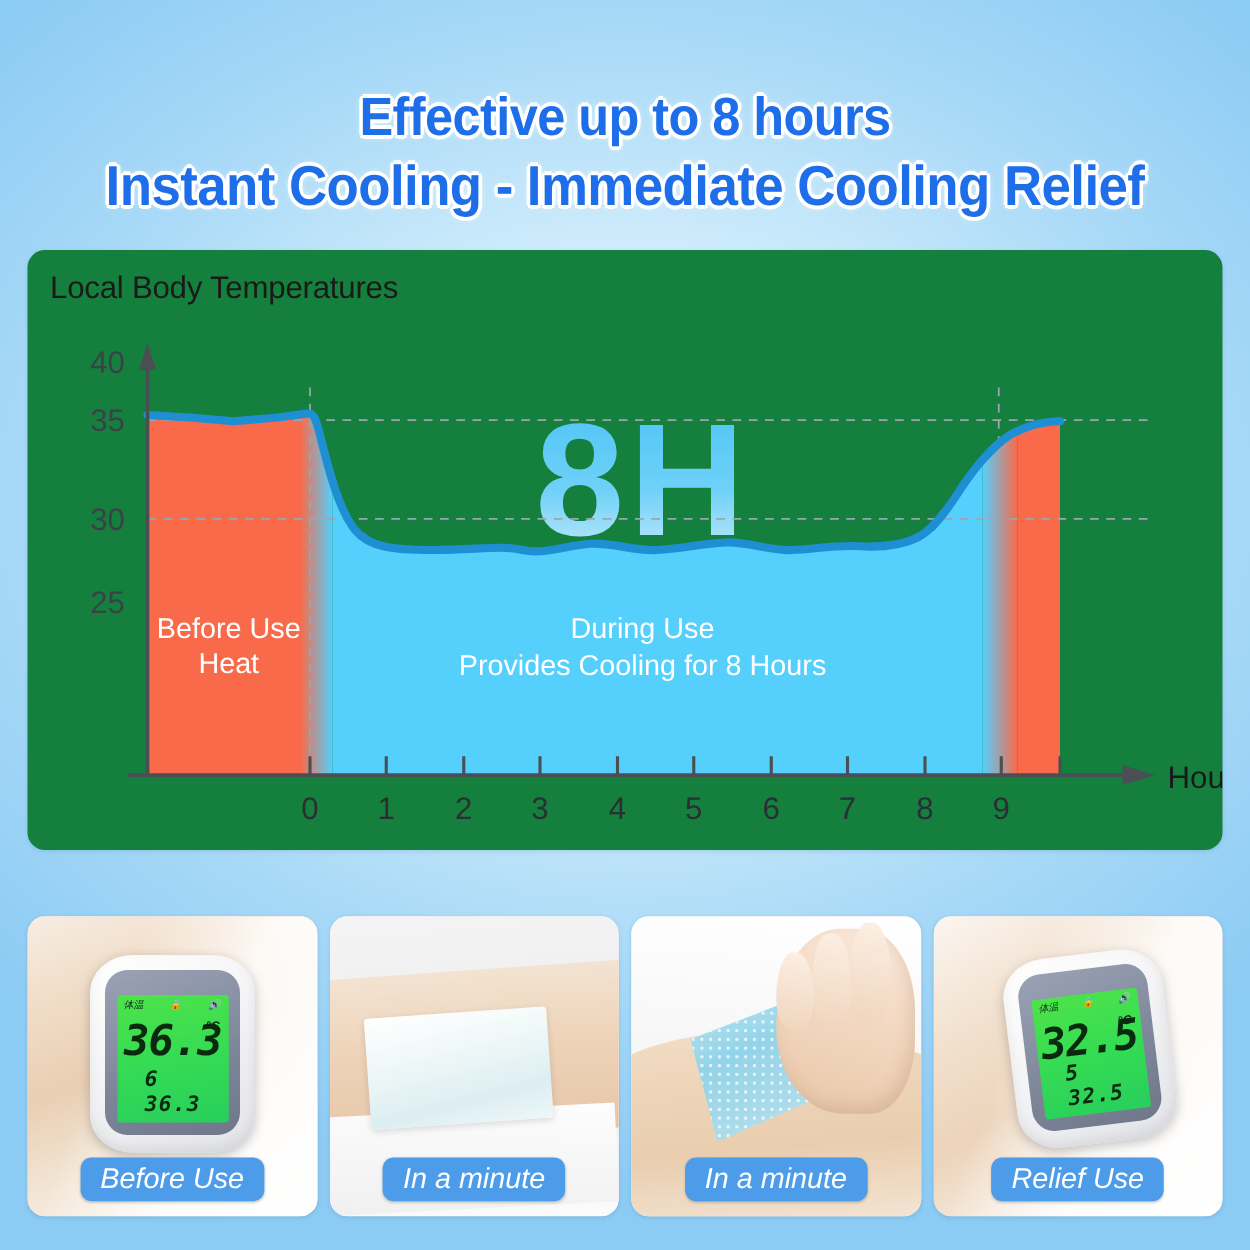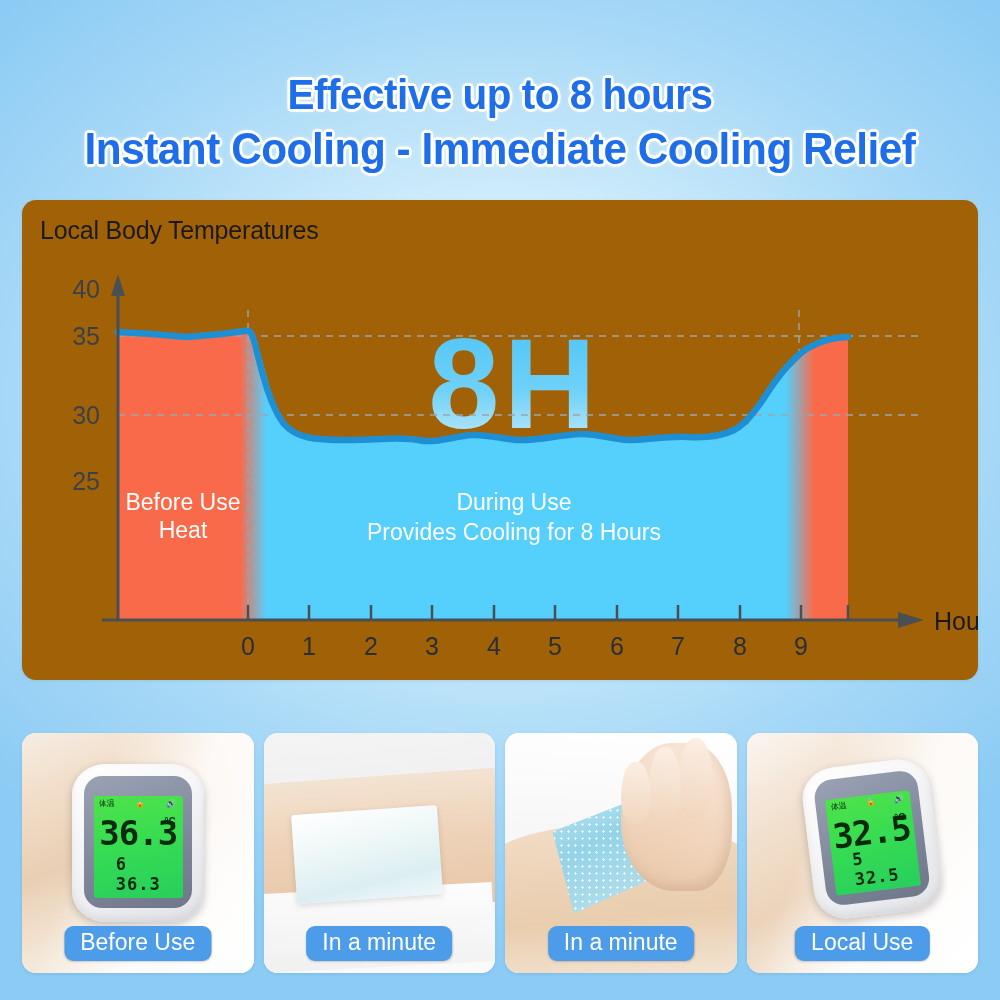--- a/index.html
+++ b/index.html
@@ -28,21 +28,21 @@
     transform:scaleX(0.94);
   }
   .header .line1 { font-size:43px; margin-bottom:9px; }
   .header .line2 { font-size:45px; }
 
   
   .chart-card {
     position:absolute;
     left:22px; top:200px;
     width:956px; height:480px;
-    background:#a16207;
+    background:#15803d;
     border-radius:14px;
     box-shadow:0 1px 3px rgba(90,150,190,.22);
     overflow:hidden;
   }
   .chart-title {
     position:absolute; left:18px; top:16px;
     font-size:25px; color:#1a1a1a; letter-spacing:-0.2px;
   }
   .chart-svg { position:absolute; left:0; top:0; }
 
@@ -65,21 +65,21 @@
   .wm-text {
     font-family:"Liberation Sans", sans-serif;
     font-size:128px; font-weight:bold;
     letter-spacing:4px;
   }
 
   
   .strip {
     position:absolute; left:22px; top:733px;
     width:956px; height:240px;
-    display:flex; gap:10px;
+    display:flex; gap:10px;font-style:italic;
   }
   .photo {
     position:relative;
     flex:1 1 0;
     border-radius:14px;
     overflow:hidden;
     background:#f2f2f2;
     box-shadow:0 1px 3px rgba(80,140,180,.25);
   }
   .photo .scene { position:absolute; inset:0; }
@@ -384,16 +384,16 @@
             <div class="unit">°C</div>
             <div class="small">
               <span>5</span>
               &nbsp;&nbsp;
               <span>32.5</span>
             </div>
           </div>
         </div>
       </div>
     </div>
-    <div class="pill">Local Use</div>
+    <div class="pill">Relief Use</div>
   </div>
 
 </div>
 
 </body></html>

